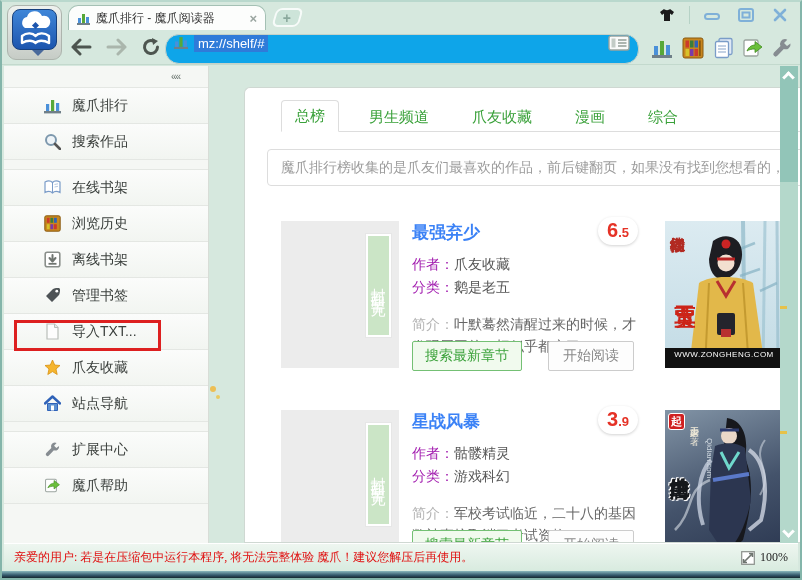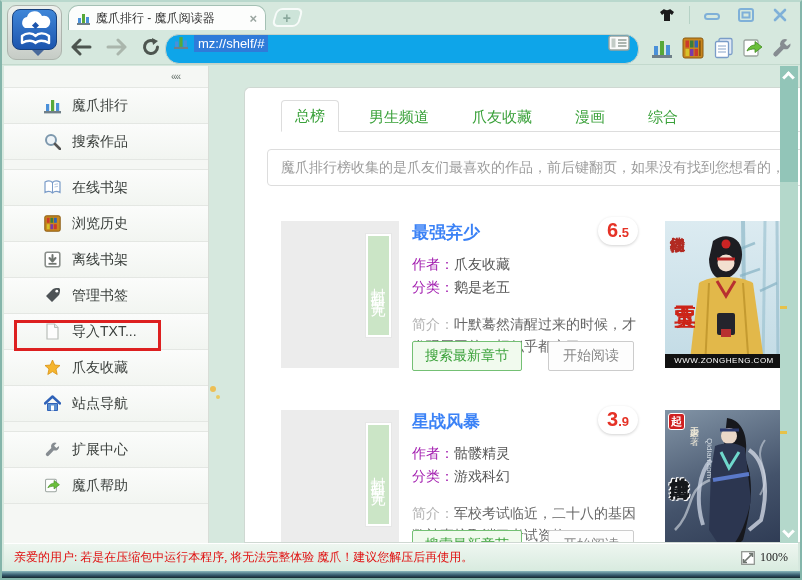--- a/index.html
+++ b/index.html
@@ -89,21 +89,21 @@
   .btn-gray{ border:1px solid #ccc; background:#fdfdfd; color:#8a8a8a; font-size:14px;
              padding:5px 14px; border-radius:2px; white-space:nowrap;}
 
   
   .cover-img{ position:absolute; left:384px; top:0; width:118px; height:147px; overflow:hidden;}
   .cover1{ background:linear-gradient(#dcebf1,#c2dbe5);}
   .cover2{ background:linear-gradient(160deg,#8294a6,#44536b 55%,#2b3750);}
   .vtext{ writing-mode:vertical-rl; text-orientation:upright; line-height:1.05;}
   .c1-small{ position:absolute; left:4px; top:4px; color:#b22a22; font-size:15px; font-weight:bold; transform:rotate(-2deg);}
   .c1-big{ position:absolute; left:9px; top:68px; color:#cc2418; font-size:21px; font-weight:bold;}
-  .c1-site{ position:absolute; left:0; right:0; bottom:0; height:14px; background:#111; color:#fff;
+  .c1-site{ position:absolute; left:0; right:0; bottom:0; height:20px; background:#111; color:#fff;
             font-size:8px; letter-spacing:.5px; text-align:center; line-height:14px;}
   .c2-logo{ position:absolute; left:3px; top:3px; width:17px; height:17px; background:#d02020;
             border:1px solid #fff; border-radius:3px; color:#fff; font-size:11px; font-weight:bold;
             display:flex; align-items:center; justify-content:center;}
   .c2-author{ position:absolute; left:24px; top:10px; color:#f0ead8; font-size:9px;}
   .c2-site{ position:absolute; left:40px; top:28px; color:#cdd6de; font-size:8px;
             writing-mode:vertical-rl; text-orientation:mixed;}
   .c2-big{ position:absolute; left:4px; top:52px; color:#15181c; font-size:20px; font-weight:bold;
            text-shadow:0 0 2px #fff,1px 1px 0 #fff,-1px -1px 0 #fff;}
 

